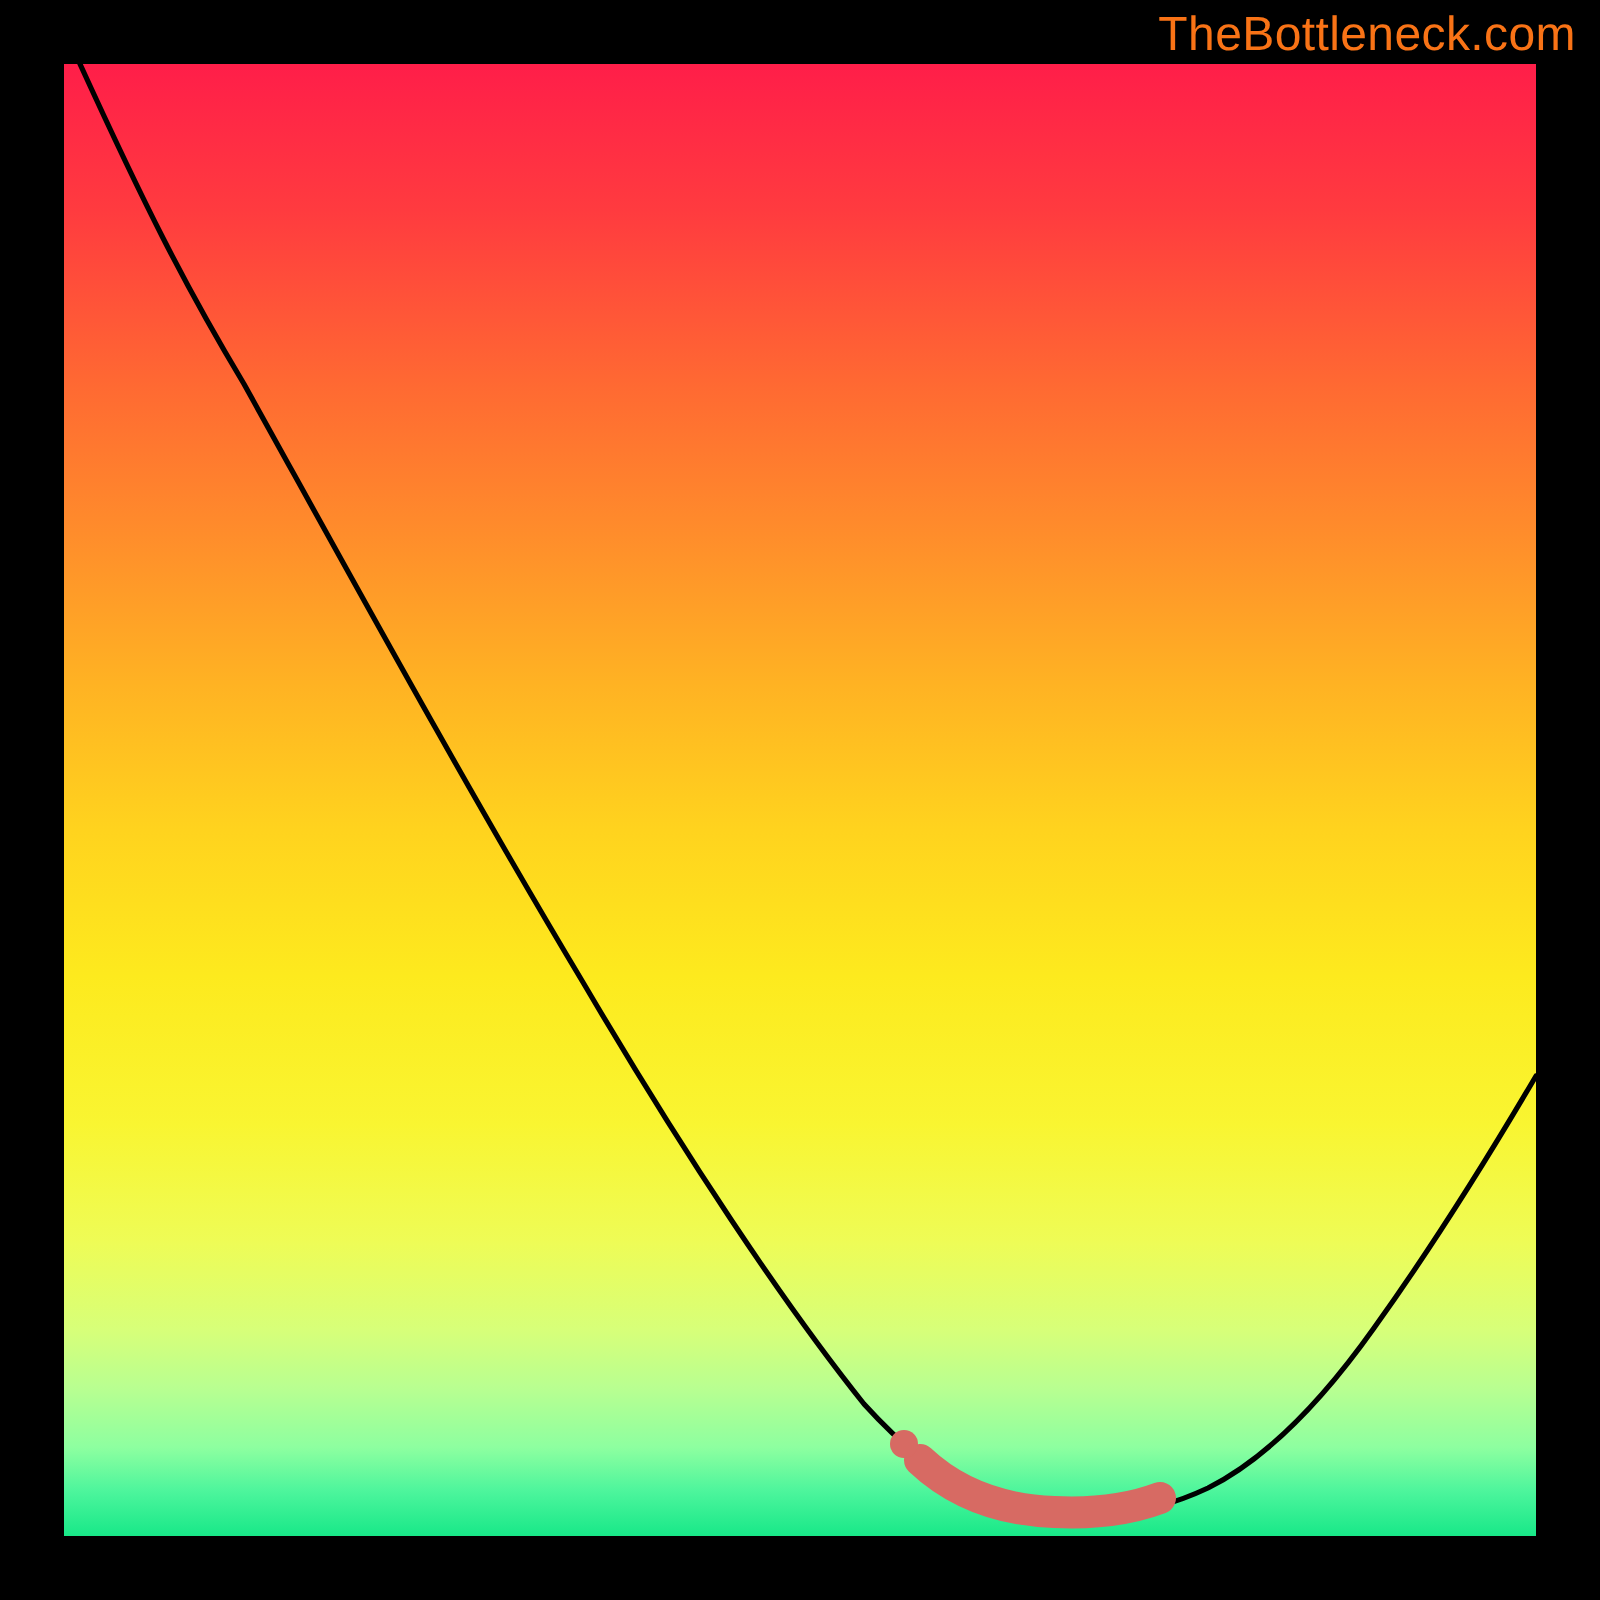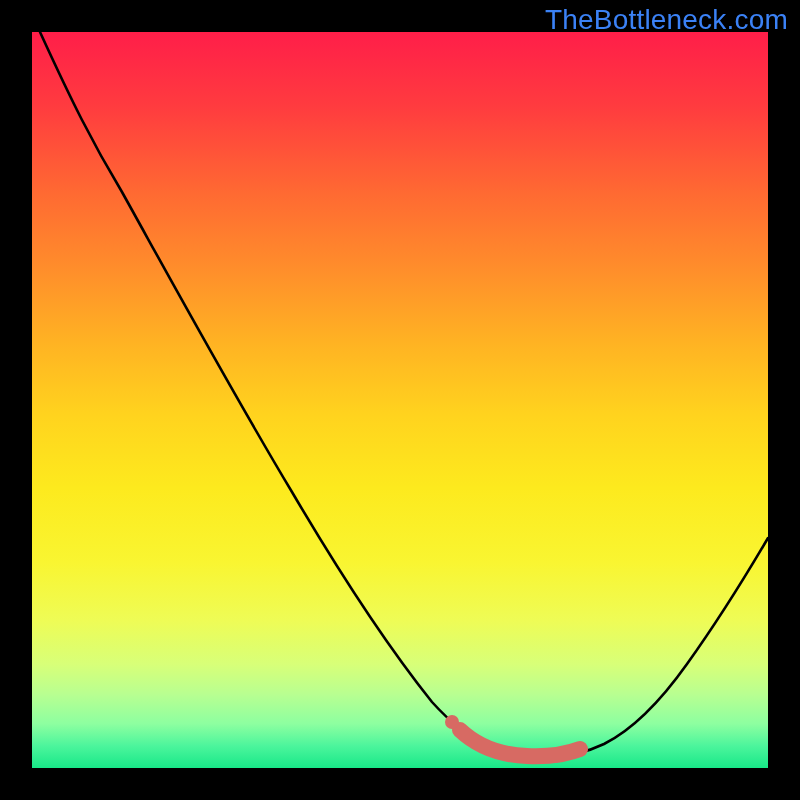--- a/index.html
+++ b/index.html
@@ -14,22 +14,22 @@
   .frame {
     position: relative;
     width: 800px;
     height: 800px;
     background: #000;
   }
   .watermark {
     position: absolute;
     top: 4px;
     right: 12px;
-    color: #3b82f6;
-    font-size: 28px;
+    color: #f97316;
+    font-size: 24px;
     font-weight: 500;
     letter-spacing: 0.2px;
     z-index: 10;
   }
   .plot {
     position: absolute;
     left: 32px;
     top: 32px;
     width: 736px;
     height: 736px;

